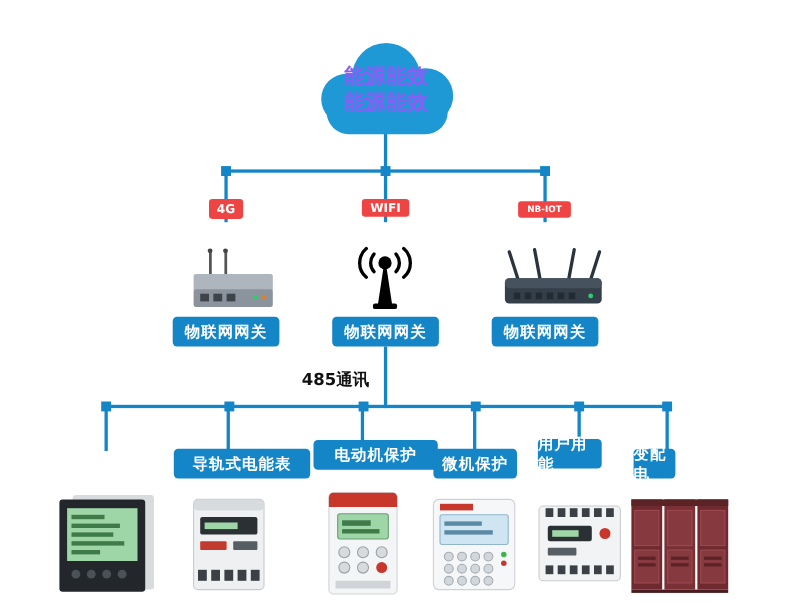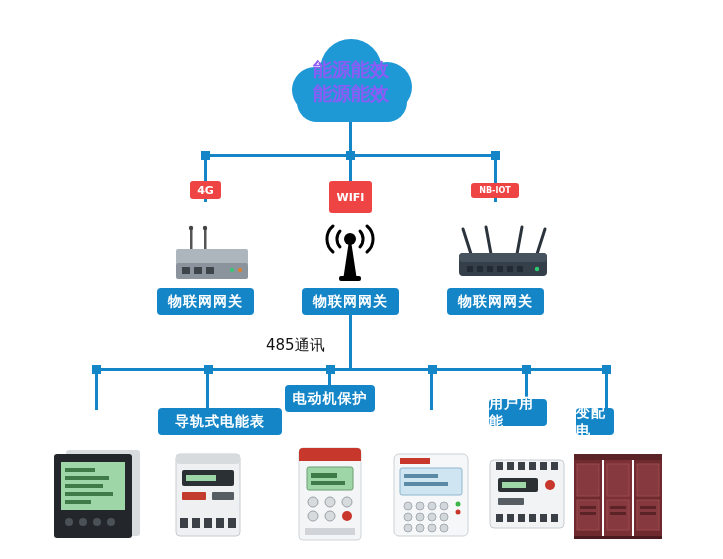--- a/index.html
+++ b/index.html
@@ -9,22 +9,22 @@
   .hline{position:absolute;height:3px;background:#1486c8;}
   .node{position:absolute;width:9px;height:9px;background:#1486c8;}
   .btn{position:absolute;height:27px;background:#1486c8;color:#fff;border-radius:4px;
        display:flex;align-items:center;justify-content:center;
        font-size:14px;font-weight:bold;letter-spacing:1px;}
   .badge{position:absolute;background:#ef4444;color:#fff;border-radius:3px;
        display:flex;align-items:center;justify-content:center;
        font-size:11px;font-weight:bold;}
   .cloud-text{position:absolute;left:283px;top:57px;width:136px;text-align:center;
        color:#8b5cf6;font-size:19px;font-weight:bold;line-height:24px;z-index:3;}
-  .bus-label{position:absolute;left:266px;top:336px;width:78px;text-align:left;
-       color:#111;font-size:15px;font-weight:normal;}
+  .bus-label{position:absolute;left:266px;top:336px;width:78px;text-align:center;
+       color:#111;font-size:15px;font-weight:bold;}
   .img{position:absolute;}
   svg{display:block;}
 </style>
 </head>
 <body>
 
 <div class="canvas">
 
   <div class="vline" style="left:349px;top:120px;height:36px"></div>
   <div class="hline" style="left:204px;top:154px;width:293px"></div>
@@ -57,21 +57,21 @@
       <circle cx="104" cy="57" r="25" fill="#1f99d5"></circle>
       <rect x="14" y="52" width="110" height="40" rx="20" fill="#1f99d5"></rect>
     </svg>
   </div>
   <div class="cloud-text">
     <div>能源能效</div>
     <div>能源能效</div>
   </div>
 
   <div class="badge" style="left:190px;top:181px;width:31px;height:18px">4G</div>
-  <div class="badge" style="left:329px;top:181px;width:43px;height:32px">WIFI</div>
+  <div class="badge" style="left:329px;top:181px;width:43px;height:16px">WIFI</div>
   <div class="badge" style="left:471px;top:183px;width:48px;height:15px;font-size:8px">NB-IOT</div>
 
   <div class="img" style="left:170px;top:224px">
     <svg width="84" height="62" viewBox="0 0 84 62">
       <rect x="20" y="4" width="2.5" height="22" fill="#555"></rect>
         <circle cx="21" cy="4" r="2.2" fill="#444"></circle>
       <rect x="34" y="4" width="2.5" height="22" fill="#555"></rect>
         <circle cx="35" cy="4" r="2.2" fill="#444"></circle>
       <rect x="6" y="25" width="72" height="16" rx="2" fill="#aeb6bd"></rect>
       <rect x="6" y="39" width="72" height="16" rx="2" fill="#8b949c"></rect>
@@ -117,21 +117,22 @@
     </svg>
   </div>
 
   <div class="btn" style="left:157px;top:288px;width:97px">物联网网关</div>
   <div class="btn" style="left:302px;top:288px;width:97px">物联网网关</div>
   <div class="btn" style="left:447px;top:288px;width:97px">物联网网关</div>
 
   <div class="bus-label">485通讯</div>
 
   <div class="btn" style="left:158px;top:408px;width:124px">导轨式电能表</div>
-  <div class="btn" style="left:285px;top:385px;width:90px">电动机保护</div>
+  <div class="btn" style="left:285px;top:400px;width:113px">电动机保护</div>
+  <div class="btn" style="left:394px;top:408px;width:76px">微机保护</div>
   <div class="btn" style="left:489px;top:399px;width:58px">用户用能</div>
   <div class="btn" style="left:576px;top:408px;width:38px">变配电</div>
 
   <div class="img" style="left:50px;top:448px">
     <svg width="92" height="94" viewBox="0 0 92 94">
       <rect x="16" y="2" width="74" height="86" rx="3" fill="#d9dcdf"></rect>
       <rect x="4" y="6" width="78" height="84" rx="3" fill="#23272b"></rect>
       <rect x="11" y="14" width="64" height="48" fill="#9fd6a8"></rect>
       <rect x="15" y="20" width="30" height="4" fill="#3f7a49"></rect>
       <rect x="15" y="28" width="44" height="4" fill="#3f7a49"></rect>

